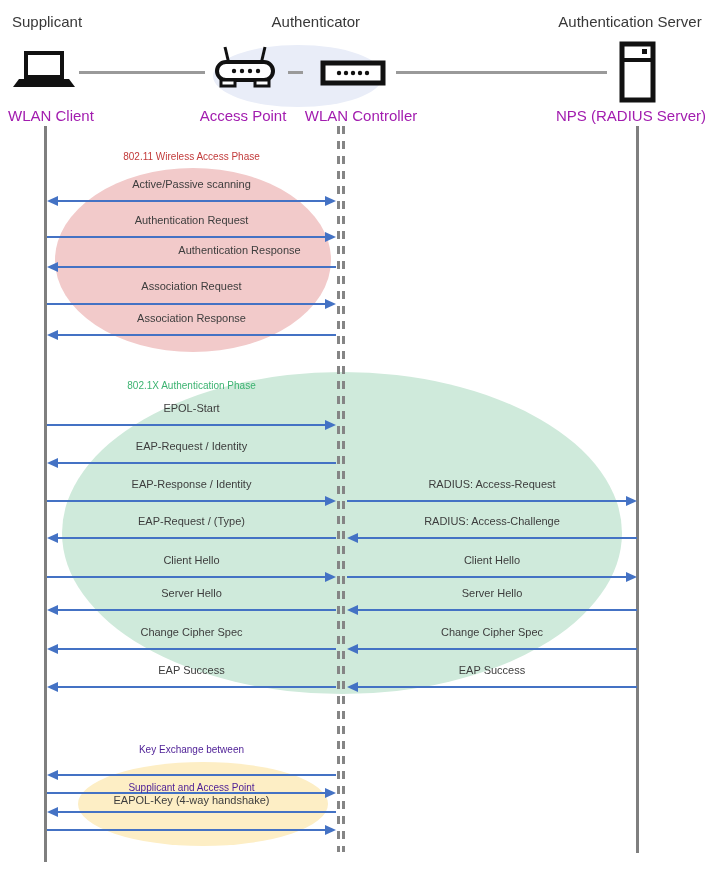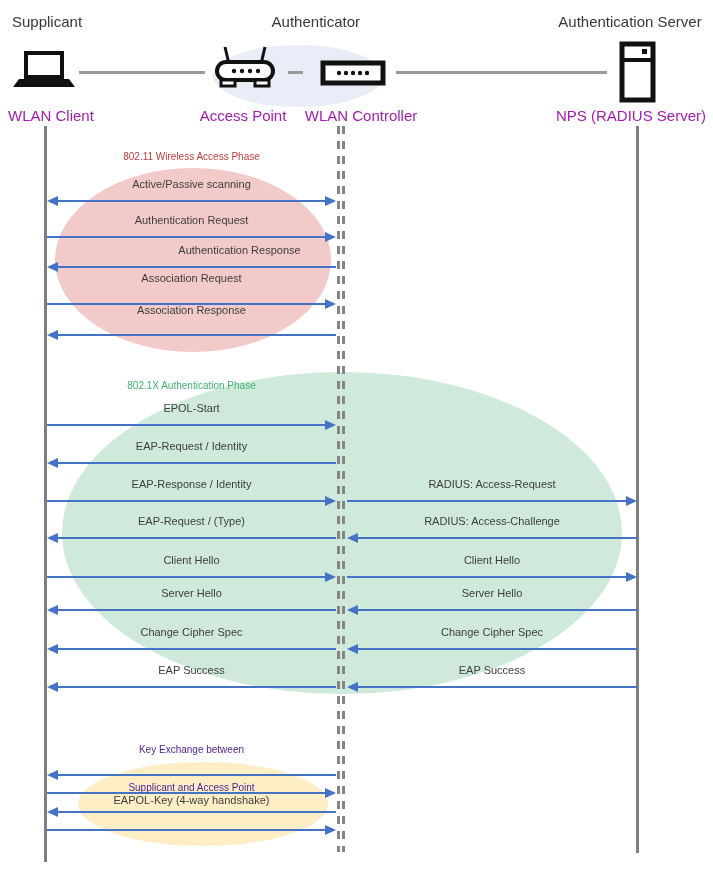--- a/index.html
+++ b/index.html
@@ -91,24 +91,24 @@
       <div class="msg-label" style="left: 47px; width: 289px; top: 178px;">Active/Passive scanning</div>
       <div class="msg-line" style="left: 55px; width: 272px; top: 200px;"></div>
       <div class="head head-right" style="left: 325px; top: 196px;"></div>
       <div class="head head-left" style="left: 47px; top: 196px;"></div>
       <div class="msg-label" style="left: 47px; width: 289px; top: 214px;">Authentication Request</div>
       <div class="msg-line" style="left: 47px; width: 280px; top: 236px;"></div>
       <div class="head head-right" style="left: 325px; top: 232px;"></div>
       <div class="msg-label" style="left: 47px; width: 289px; top: 244px; padding-left: 48px;">Authentication Response</div>
       <div class="msg-line" style="left: 55px; width: 281px; top: 266px;"></div>
       <div class="head head-left" style="left: 47px; top: 262px;"></div>
-      <div class="msg-label" style="left: 47px; width: 289px; top: 272px;">Association Request</div>
+      <div class="msg-label" style="left: 47px; width: 289px; top: 280px;">Association Request</div>
       <div class="msg-line" style="left: 47px; width: 280px; top: 303px;"></div>
       <div class="head head-right" style="left: 325px; top: 299px;"></div>
-      <div class="msg-label" style="left: 47px; width: 289px; top: 304px;">Association Response</div>
+      <div class="msg-label" style="left: 47px; width: 289px; top: 312px;">Association Response</div>
       <div class="msg-line" style="left: 55px; width: 281px; top: 334px;"></div>
       <div class="head head-left" style="left: 47px; top: 330px;"></div>
       <div class="msg-label" style="left: 47px; width: 289px; top: 402px;">EPOL-Start</div>
       <div class="msg-line" style="left: 47px; width: 280px; top: 424px;"></div>
       <div class="head head-right" style="left: 325px; top: 420px;"></div>
       <div class="msg-label" style="left: 47px; width: 289px; top: 440px;">EAP-Request / Identity</div>
       <div class="msg-line" style="left: 55px; width: 281px; top: 462px;"></div>
       <div class="head head-left" style="left: 47px; top: 458px;"></div>
       <div class="msg-label" style="left: 47px; width: 289px; top: 478px;">EAP-Response / Identity</div>
       <div class="msg-line" style="left: 47px; width: 280px; top: 500px;"></div>

